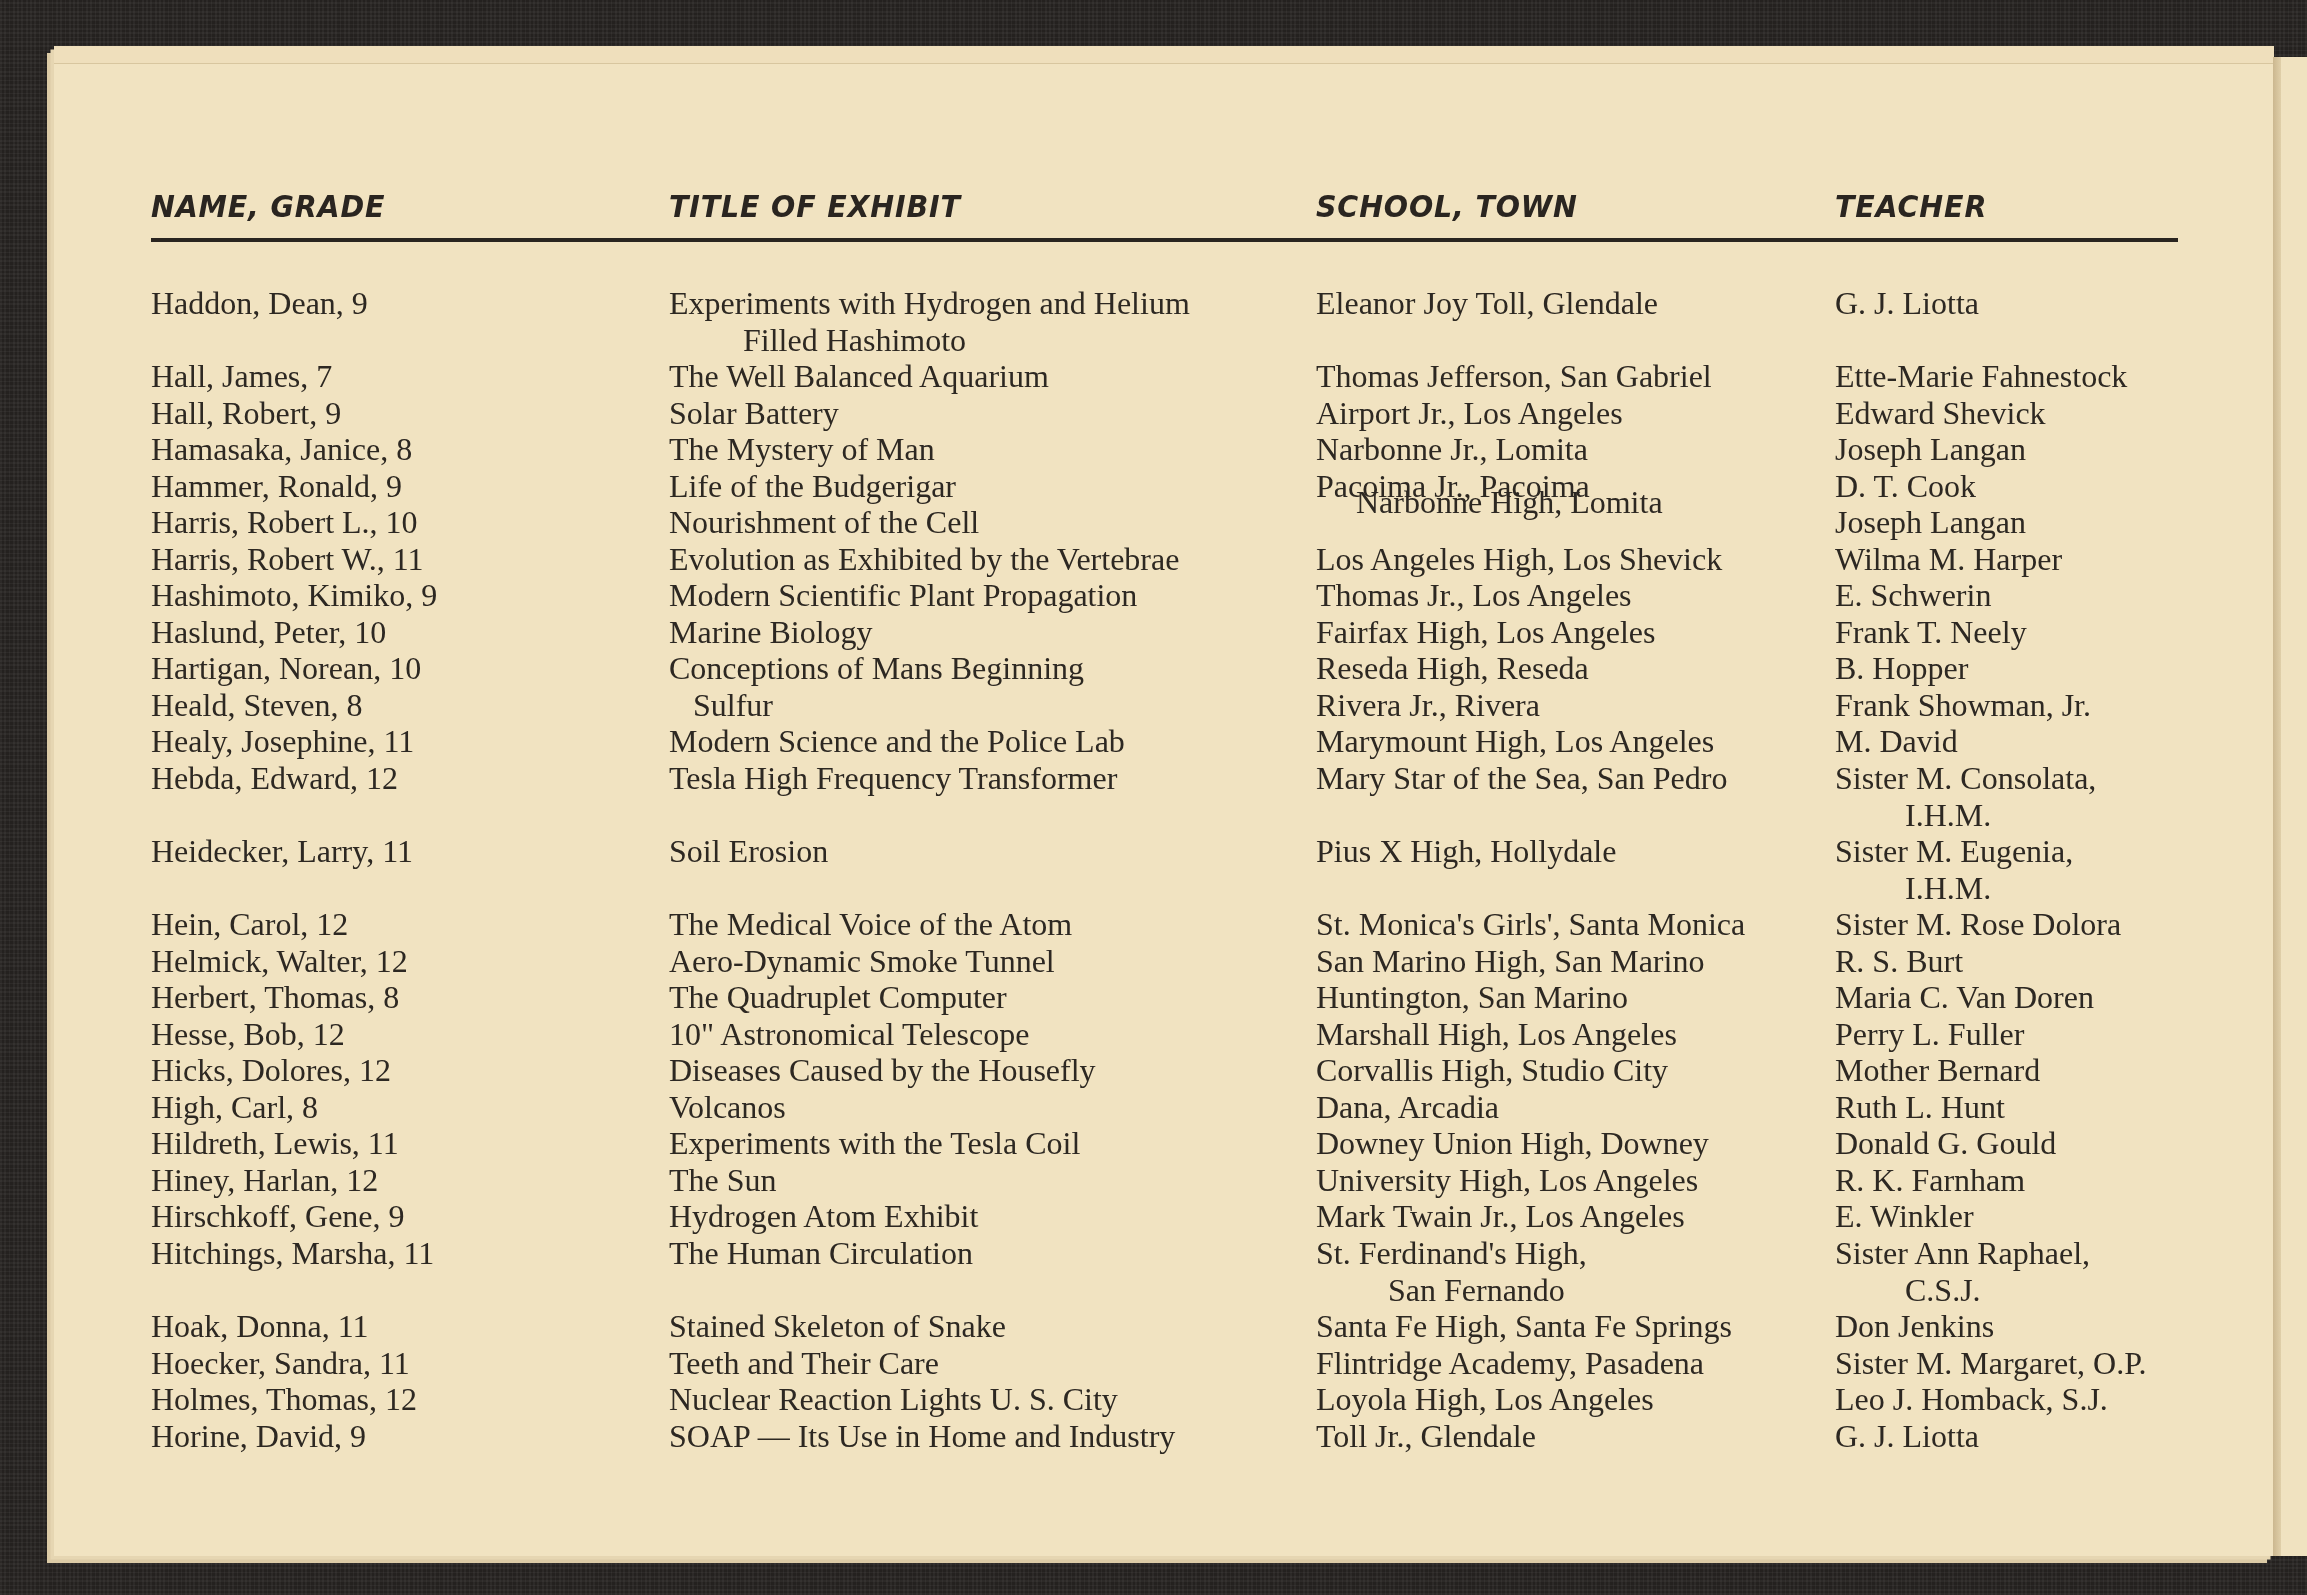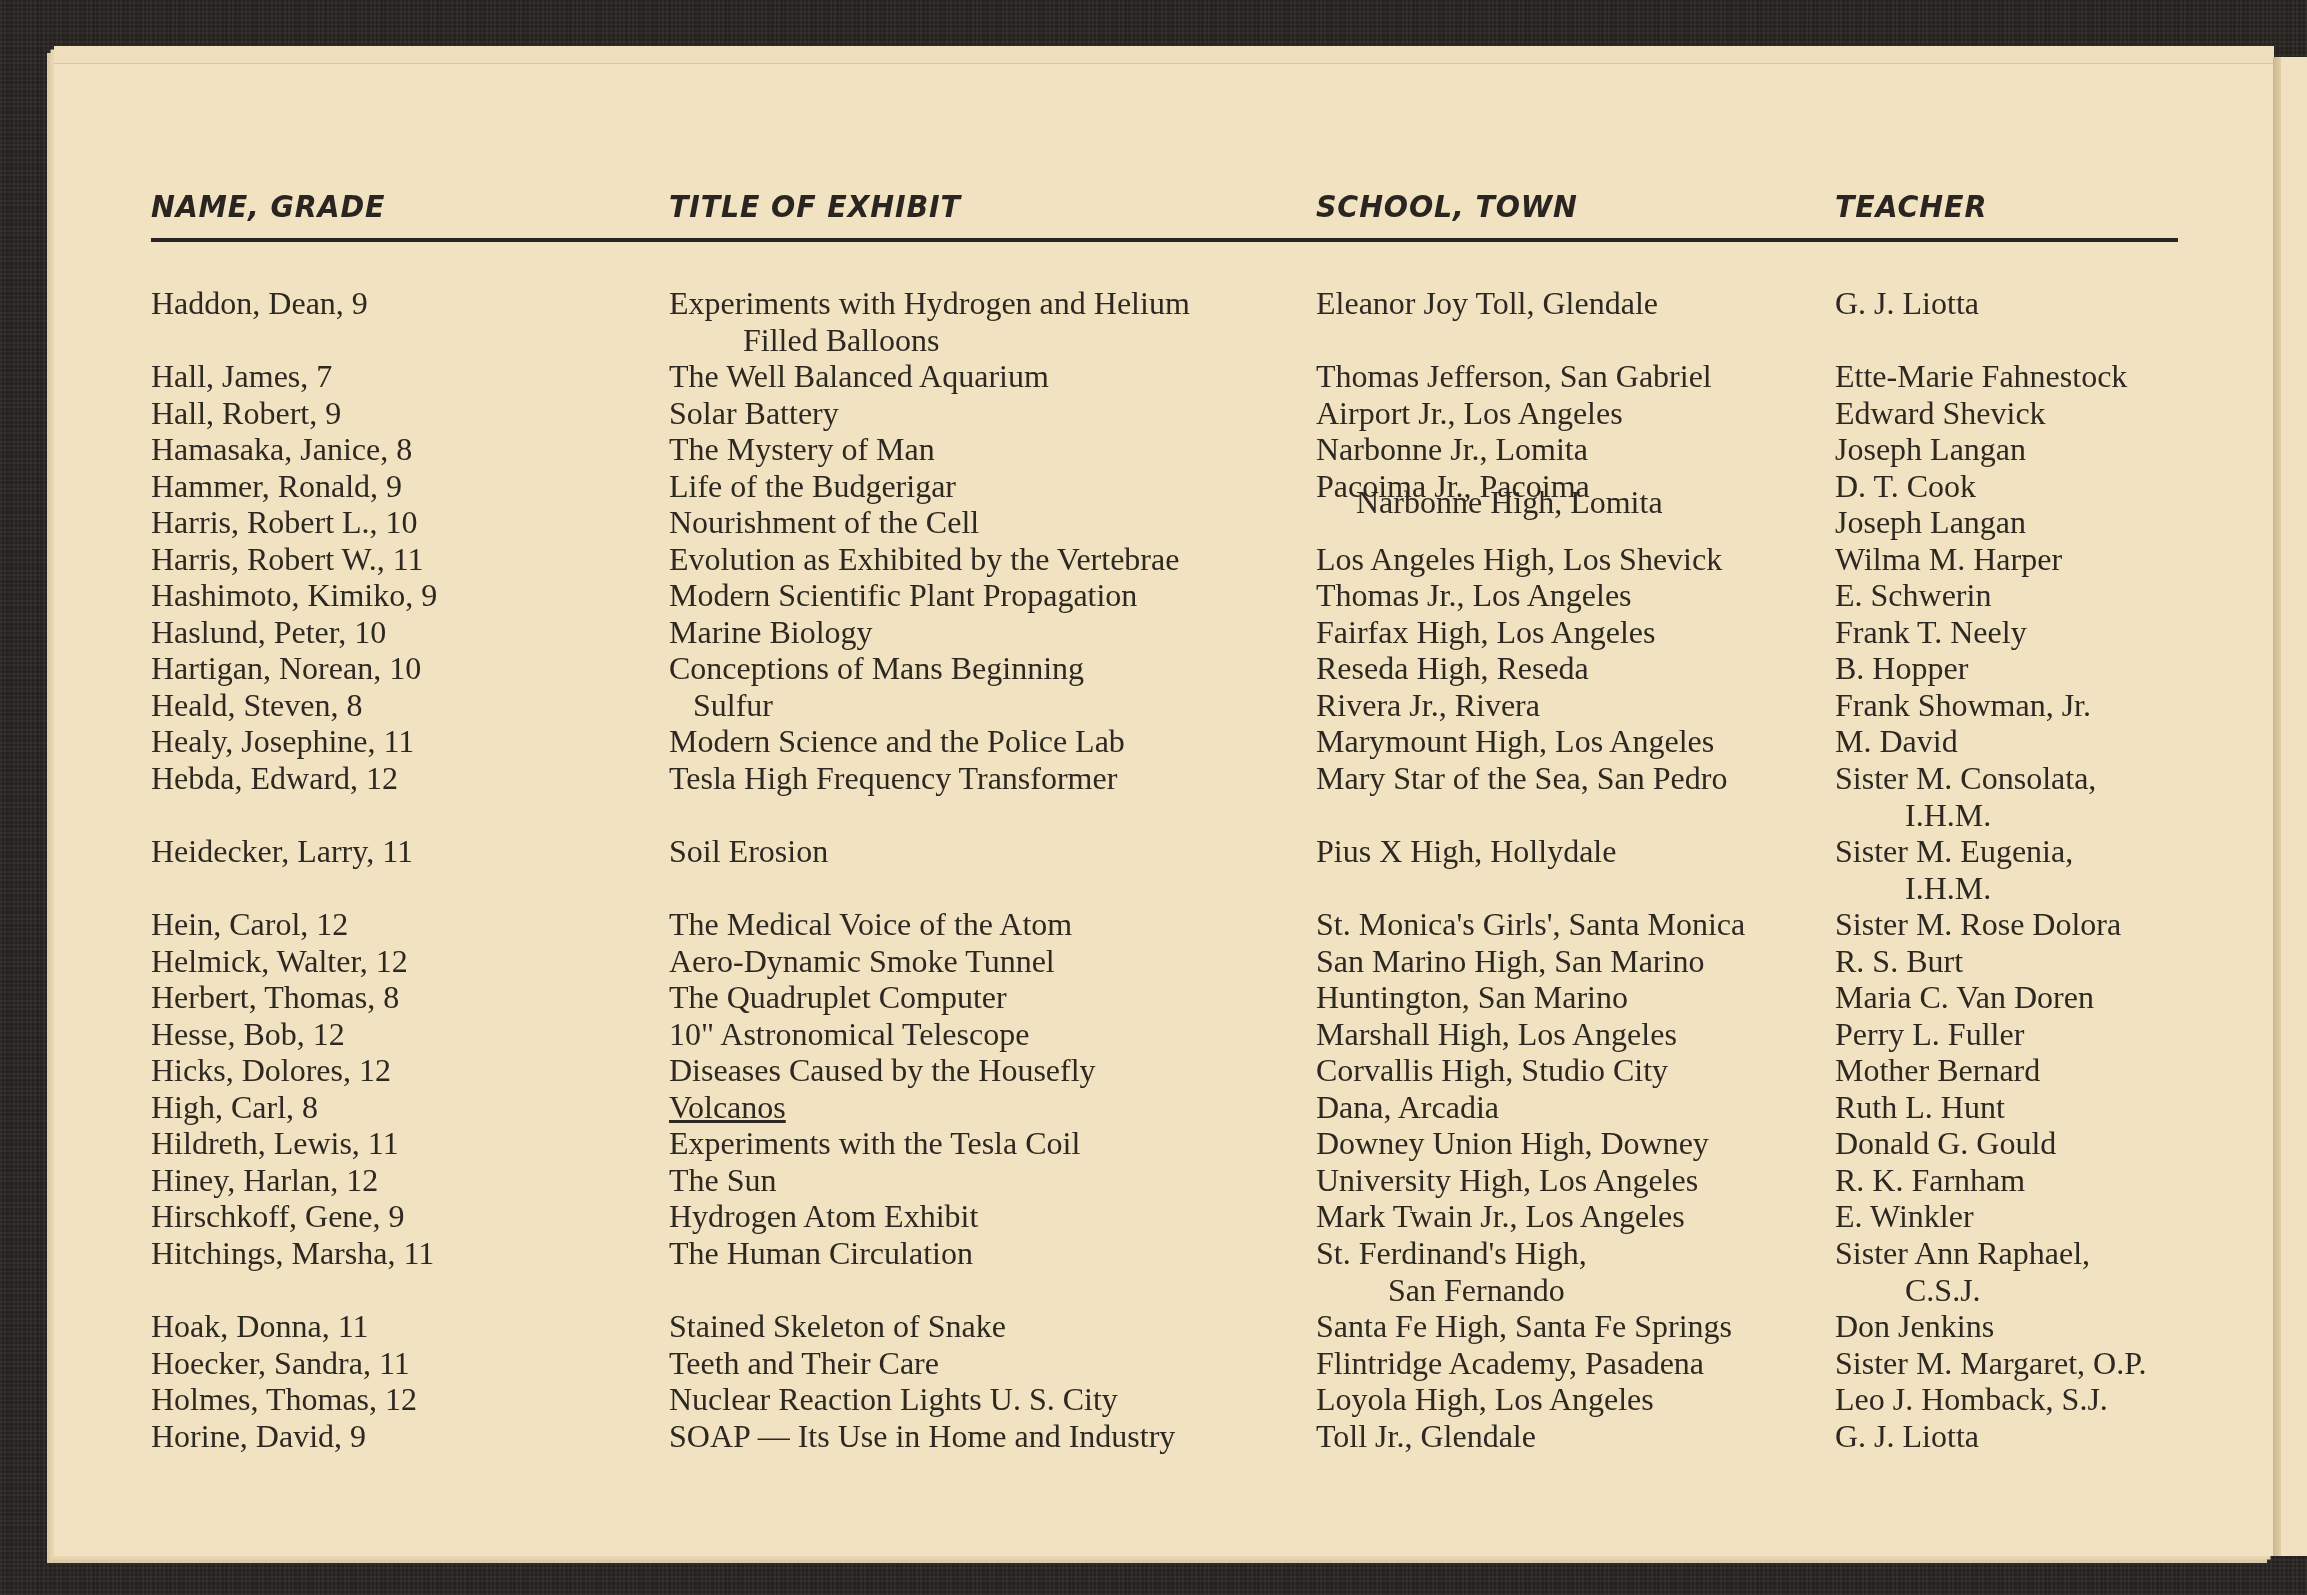--- a/index.html
+++ b/index.html
@@ -64,21 +64,21 @@
 <div class="hdr" style="left:669px">TITLE OF EXHIBIT</div>
 <div class="hdr" style="left:1316px">SCHOOL, TOWN</div>
 <div class="hdr" style="left:1835px">TEACHER</div>
 <div class="rule"></div>
 
 <div id="table">
     <div class="cell c-name" style="top: 285px;">Haddon, Dean, 9</div>
     <div class="cell c-title" style="top: 285px;">Experiments with Hydrogen and Helium</div>
     <div class="cell c-school" style="top: 285px;">Eleanor Joy Toll, Glendale</div>
     <div class="cell c-teacher" style="top: 285px;">G. J. Liotta</div>
-    <div class="cell indent-title" style="top: 322px;">Filled Balloons</div>
+    <div class="cell indent-title" style="top: 322px;">Filled Hashimoto</div>
     <div class="cell c-name" style="top: 358px;">Hall, James, 7</div>
     <div class="cell c-title" style="top: 358px;">The Well Balanced Aquarium</div>
     <div class="cell c-school" style="top: 358px;">Thomas Jefferson, San Gabriel</div>
     <div class="cell c-teacher" style="top: 358px;">Ette-Marie Fahnestock</div>
     <div class="cell c-name" style="top: 395px;">Hall, Robert, 9</div>
     <div class="cell c-title" style="top: 395px;">Solar Battery</div>
     <div class="cell c-school" style="top: 395px;">Airport Jr., Los Angeles</div>
     <div class="cell c-teacher" style="top: 395px;">Edward Shevick</div>
     <div class="cell c-name" style="top: 431px;">Hamasaka, Janice, 8</div>
     <div class="cell c-title" style="top: 431px;">The Mystery of Man</div>
@@ -140,21 +140,21 @@
     <div class="cell c-teacher" style="top: 979px;">Maria C. Van Doren</div>
     <div class="cell c-name" style="top: 1016px;">Hesse, Bob, 12</div>
     <div class="cell c-title" style="top: 1016px;">10" Astronomical Telescope</div>
     <div class="cell c-school" style="top: 1016px;">Marshall High, Los Angeles</div>
     <div class="cell c-teacher" style="top: 1016px;">Perry L. Fuller</div>
     <div class="cell c-name" style="top: 1052px;">Hicks, Dolores, 12</div>
     <div class="cell c-title" style="top: 1052px;">Diseases Caused by the Housefly</div>
     <div class="cell c-school" style="top: 1052px;">Corvallis High, Studio City</div>
     <div class="cell c-teacher" style="top: 1052px;">Mother Bernard</div>
     <div class="cell c-name" style="top: 1089px;">High, Carl, 8</div>
-    <div class="cell c-title" style="top: 1089px; text-decoration: underline;">Volcanos</div>
+    <div class="cell c-title" style="top: 1089px;">Volcanos</div>
     <div class="cell c-school" style="top: 1089px;">Dana, Arcadia</div>
     <div class="cell c-teacher" style="top: 1089px;">Ruth L. Hunt</div>
     <div class="cell c-name" style="top: 1125px;">Hildreth, Lewis, 11</div>
     <div class="cell c-title" style="top: 1125px;">Experiments with the Tesla Coil</div>
     <div class="cell c-school" style="top: 1125px;">Downey Union High, Downey</div>
     <div class="cell c-teacher" style="top: 1125px;">Donald G. Gould</div>
     <div class="cell c-name" style="top: 1162px;">Hiney, Harlan, 12</div>
     <div class="cell c-title" style="top: 1162px;">The Sun</div>
     <div class="cell c-school" style="top: 1162px;">University High, Los Angeles</div>
     <div class="cell c-teacher" style="top: 1162px;">R. K. Farnham</div>

